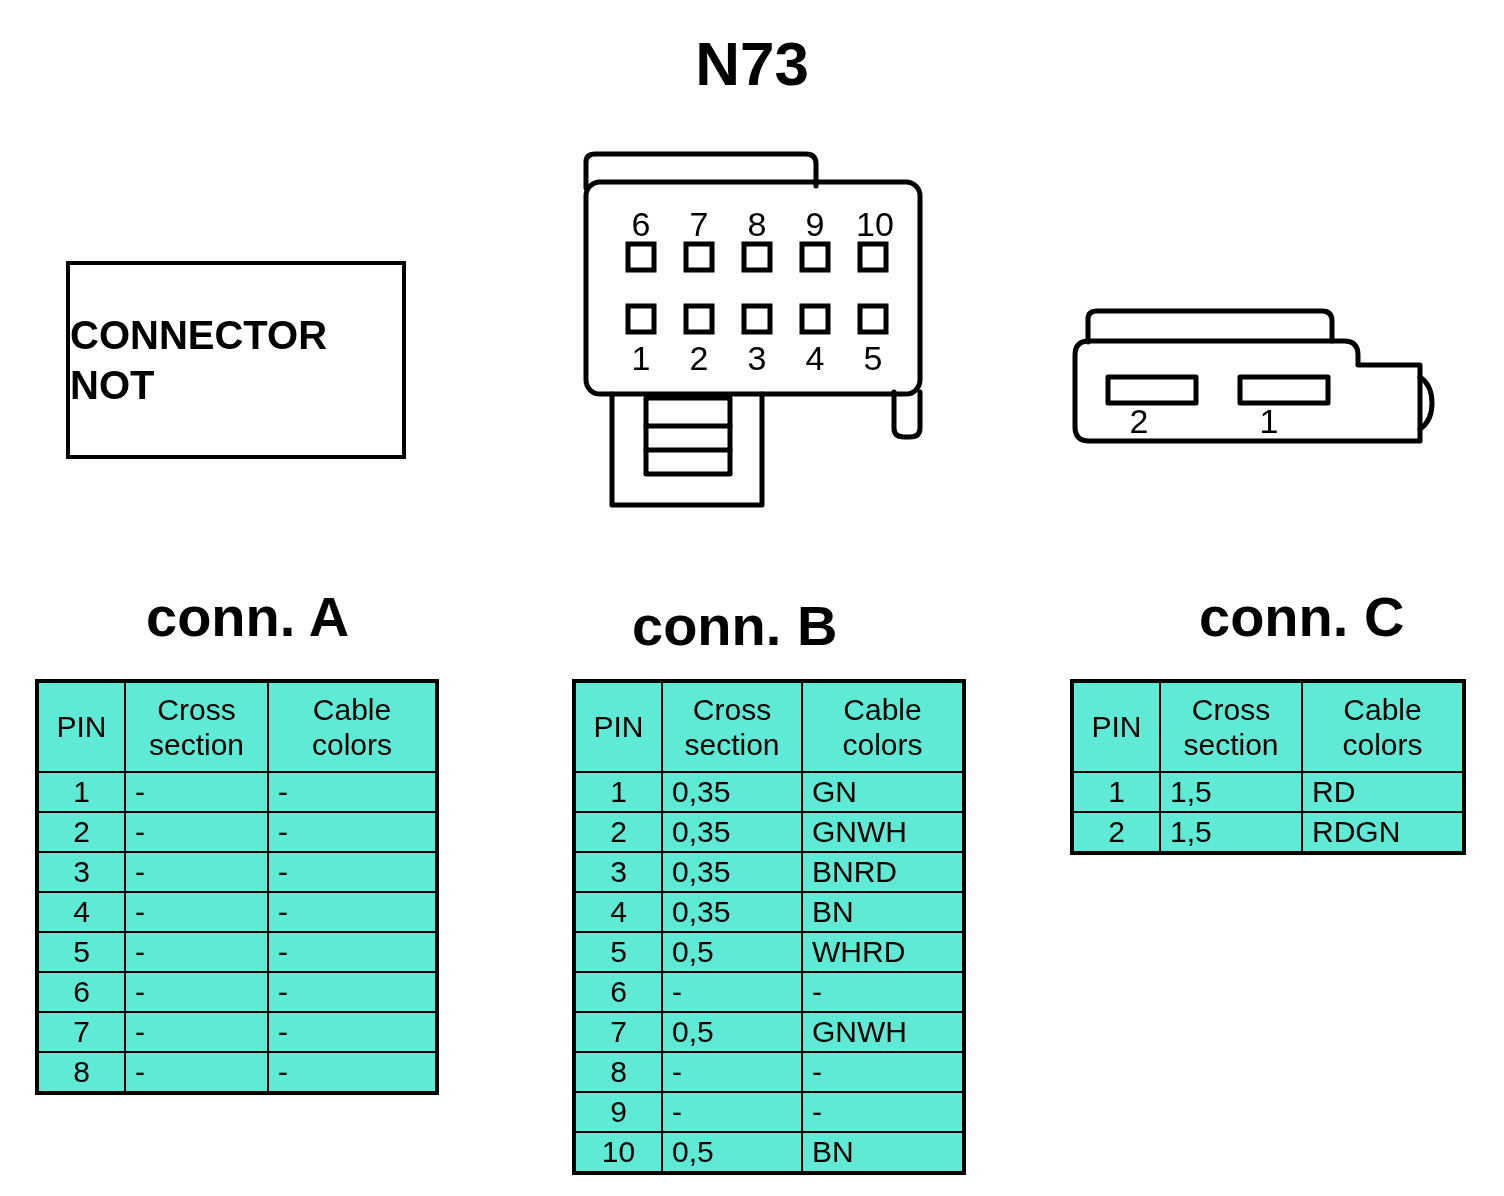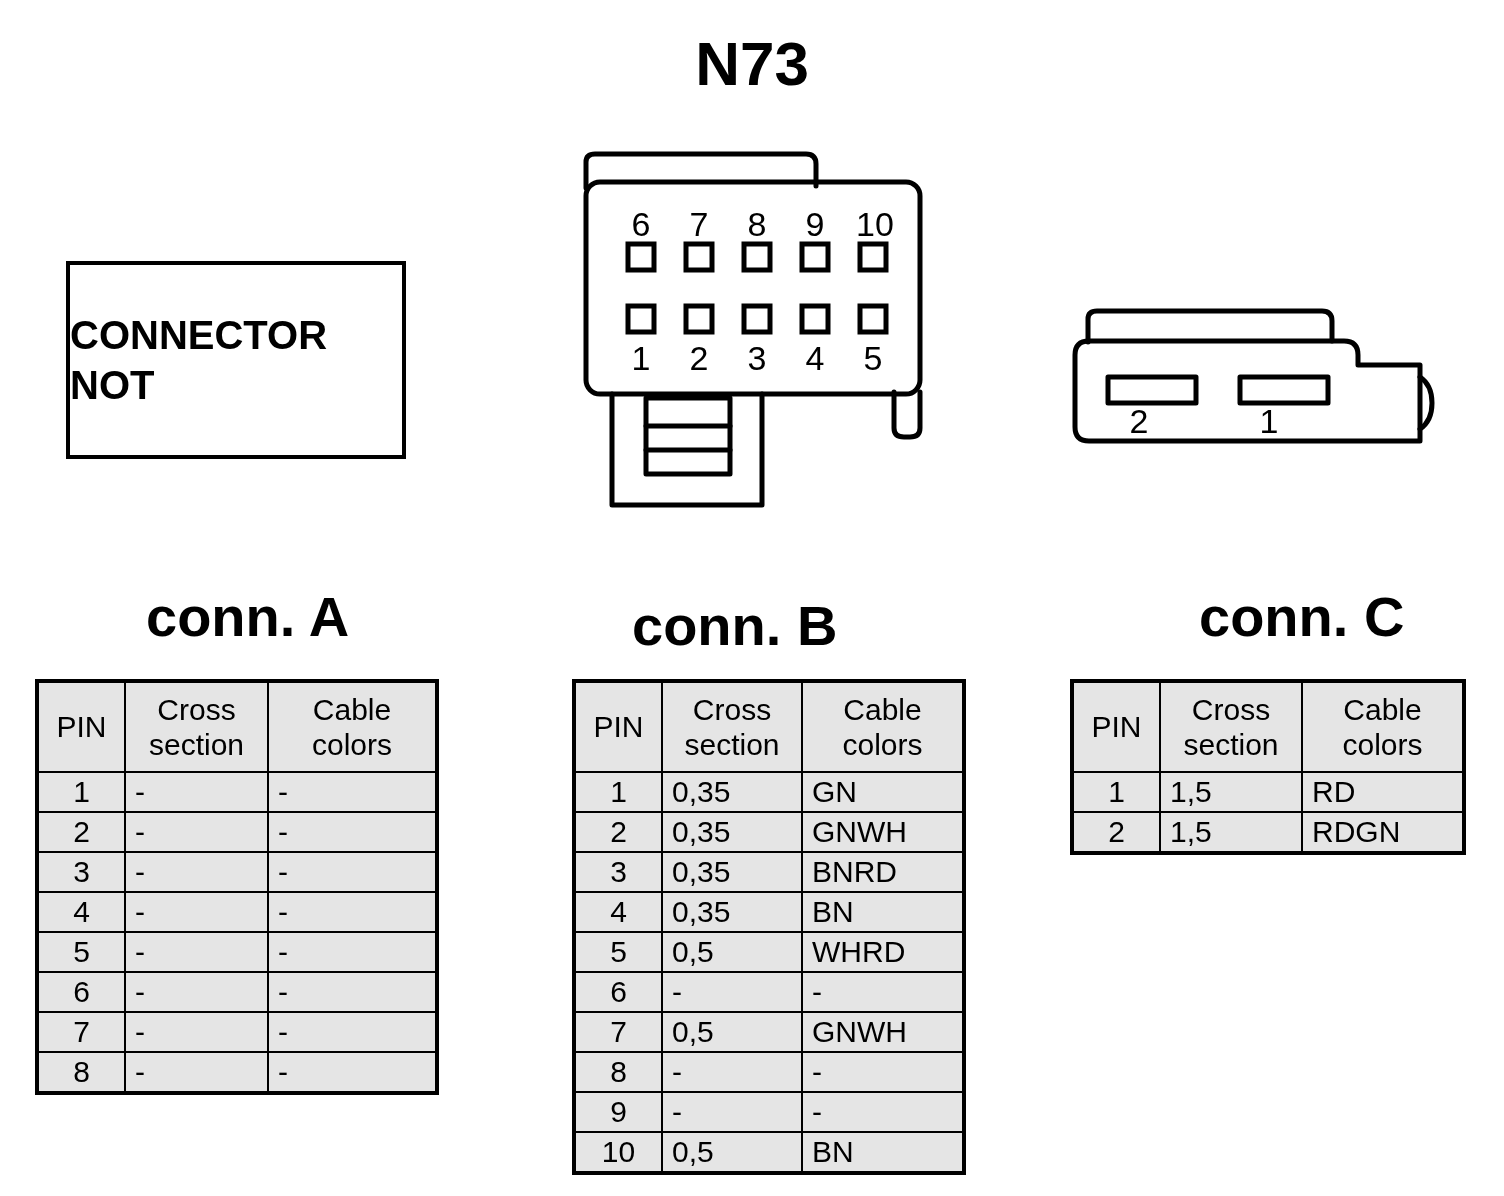--- a/index.html
+++ b/index.html
@@ -69,21 +69,21 @@
   }
   #heading-a { left: 100px; top: 589px; margin-left: 46px; }
   #heading-b { left: 632px; top: 589px; margin-top: 9px; }
   #heading-c { left: 1199px; top: 589px; }
 
   
   .pin-table {
     position: absolute;
     border-collapse: collapse;
     border: 4px solid #000;
-    background: #e5e5e5;
+    background: #5eead4;
     table-layout: fixed;
   }
   .pin-table th,
   .pin-table td {
     border: 2px solid #000;
     font-size: 30px;
     font-weight: normal;
     padding: 0;
     height: 38px;
     line-height: 1.18;

